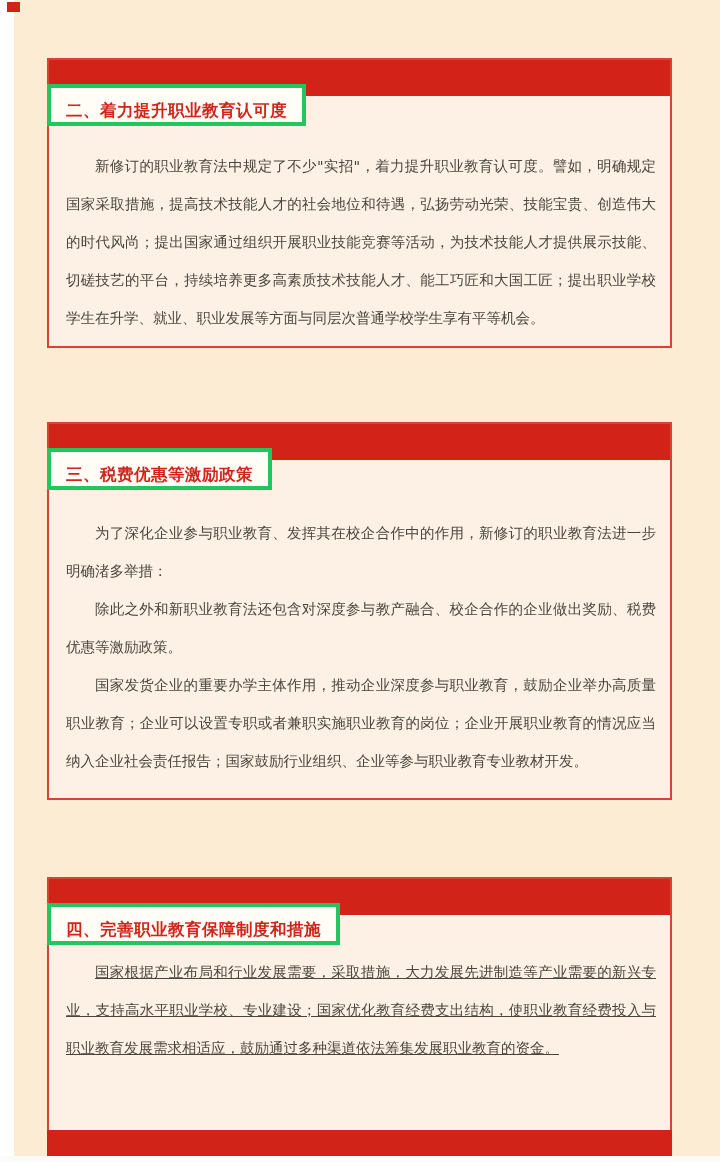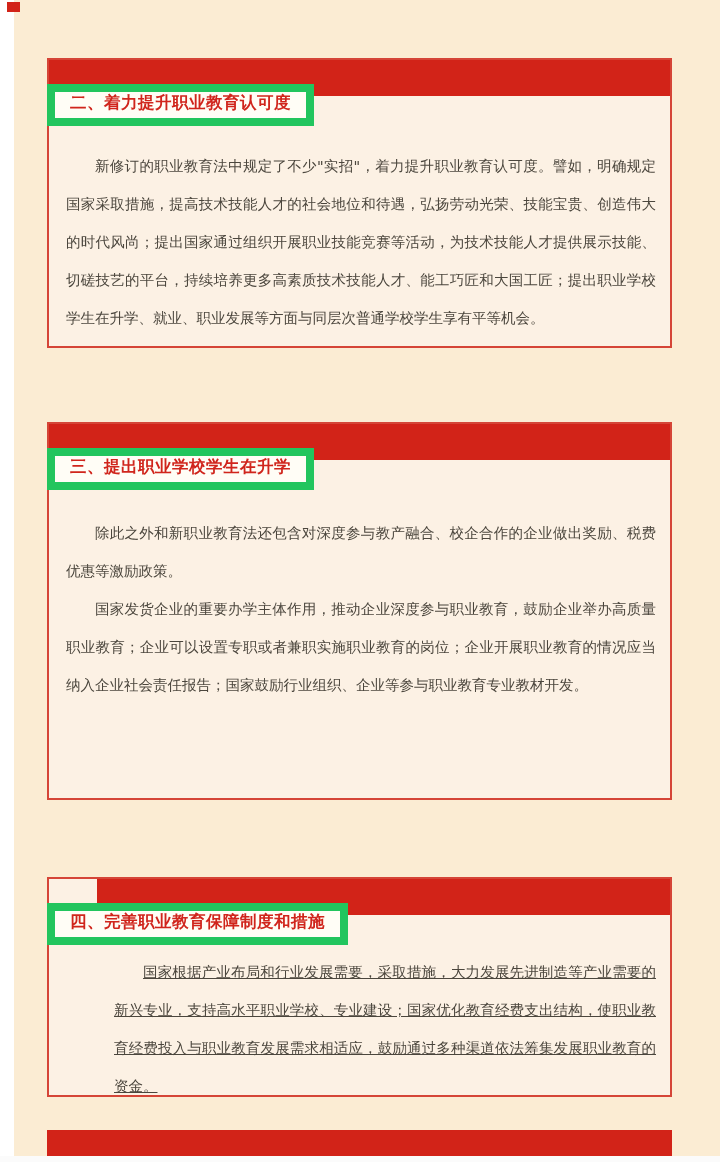--- a/index.html
+++ b/index.html
@@ -24,43 +24,43 @@
     position:absolute;left:47px;width:625px;
     background:#fcf1e4;
     border:2px solid #d54537;
     box-sizing:border-box;
   }
   .card-band{
     width:100%;height:36px;background:#d22318;
   }
   .badge{
     position:absolute;left:-2px;top:24px;height:42px;
-    background:#fffdf6;border:8px solid #22c55e;
+    background:#fffdf6;border:4px solid #22c55e;
     box-sizing:border-box;
-    display:flex;align-items:flex-start;
+    display:flex;align-items:flex-end;
     padding:0 15px;
     white-space:nowrap;
   }
   .badge-title{
     color:#d0251c;font-size:16.5px;font-weight:bold;
     letter-spacing:0.5px;
   }
   .card-body{
     padding:0 14px 0 17px;
     color:#4b463d;
     font-size:14.5px;
     line-height:38px;
     text-align:justify;
   }
   .card-body p{margin:0;text-indent:2em;}
   #card-1{top:58px;height:290px;}
   #card-1 .card-body{padding-top:51px;}
   #card-2{top:422px;height:378px;}
   #card-2 .card-body{padding-top:54px;}
-  #card-3{top:877px;height:220px;padding-left:48px;}
+  #card-3{top:877px;height:284px;}
   #card-3 .card-body{padding-top:38px;text-decoration:underline;}
   .bottom-bar{
     position:absolute;left:47px;top:1130px;width:625px;height:27px;
     background:#d22318;
   }
 </style>
 </head>
 <body>
 
 <div class="left-strip"></div>
@@ -72,23 +72,24 @@
     <span class="badge-title">二、着力提升职业教育认可度</span>
   </div>
   <div class="card-body">
     <p>新修订的职业教育法中规定了不少"实招"，着力提升职业教育认可度。譬如，明确规定国家采取措施，提高技术技能人才的社会地位和待遇，弘扬劳动光荣、技能宝贵、创造伟大的时代风尚；提出国家通过组织开展职业技能竞赛等活动，为技术技能人才提供展示技能、切磋技艺的平台，持续培养更多高素质技术技能人才、能工巧匠和大国工匠；提出职业学校学生在升学、就业、职业发展等方面与同层次普通学校学生享有平等机会。</p>
   </div>
 </section>
 
 <section class="card" id="card-2">
   <div class="card-band"></div>
   <div class="badge">
-    <span class="badge-title">三、提出职业学校学生在升学</span>
+    <span class="badge-title">三、税费优惠等激励政策</span>
   </div>
   <div class="card-body">
+    <p>为了深化企业参与职业教育、发挥其在校企合作中的作用，新修订的职业教育法进一步明确渚多举措：</p>
     <p>除此之外和新职业教育法还包含对深度参与教产融合、校企合作的企业做出奖励、税费优惠等激励政策。</p>
     <p>国家发货企业的重要办学主体作用，推动企业深度参与职业教育，鼓励企业举办高质量职业教育；企业可以设置专职或者兼职实施职业教育的岗位；企业开展职业教育的情况应当纳入企业社会责任报告；国家鼓励行业组织、企业等参与职业教育专业教材开发。</p>
   </div>
 </section>
 
 <section class="card" id="card-3">
   <div class="card-band"></div>
   <div class="badge">
     <span class="badge-title">四、完善职业教育保障制度和措施</span>
   </div>

